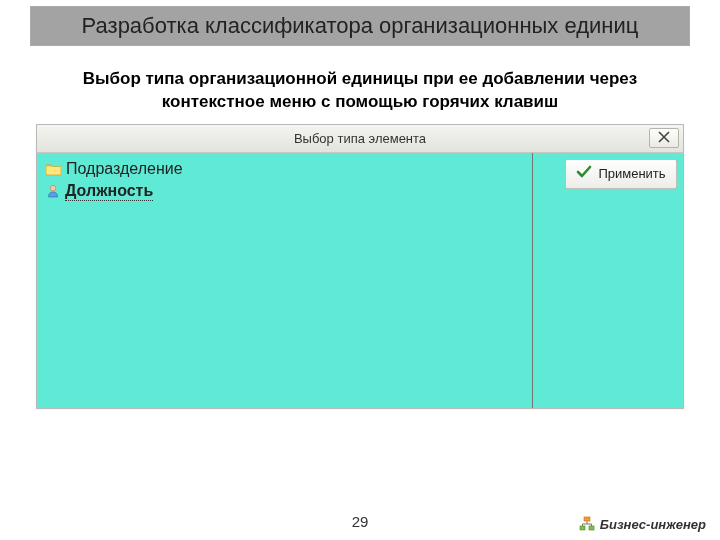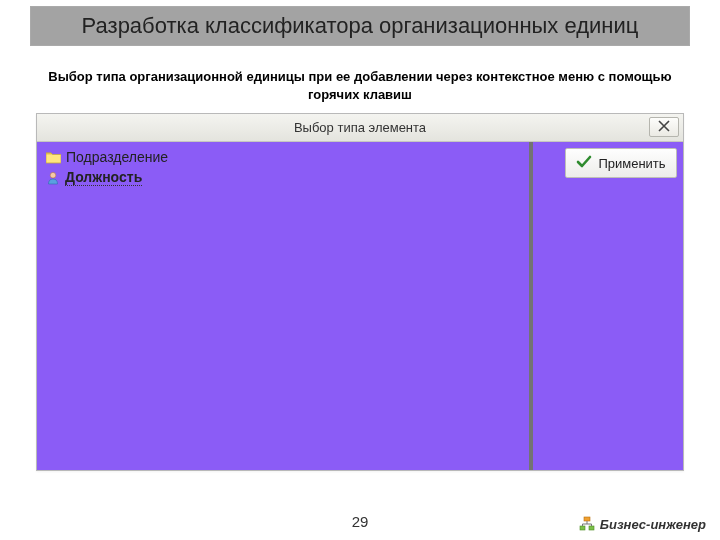--- a/index.html
+++ b/index.html
@@ -16,30 +16,30 @@
     padding: 6px 10px;
     background: #a3a3a3;
     border: 1px solid #aaa;
     font-size: 22px;
     color: #222;
     text-align: center;
   }
   .subtitle {
     margin: 22px 36px 10px 36px;
     text-align: center;
-    font-size: 13px;
+    font-size: 17px;
     font-weight: bold;
     color: #000;
     line-height: 1.35;
   }
   .dialog {
     margin: 6px 36px 0 36px;
     border: 1px solid #b9b9b9;
-    background: #8b5cf6;
-    height: 358px;
+    background: #5eead4;
+    height: 285px;
     display: flex;
     flex-direction: column;
     box-shadow: 0 1px 2px rgba(0,0,0,0.05);
   }
   .dialog-header {
     height: 28px;
     background: linear-gradient(#f4f4f0, #e4e4de);
     border-bottom: 1px solid #c7c7c0;
     display: flex;
     align-items: center;
@@ -65,23 +65,23 @@
     justify-content: center;
     cursor: pointer;
   }
   .close-btn svg { width: 12px; height: 12px; }
   .dialog-body {
     flex: 1;
     display: flex;
   }
   .left-panel {
     flex: 1;
-    border-right: 4px solid #737373;
+    border-right: 1px solid #737373;
     padding: 5px 6px;
-    font-size: 14px;
+    font-size: 16px;
     text-align: center;
   }
   .tree-item {
     display: flex;
     align-items: center;
     gap: 5px;
     padding: 2px 3px;
     color: #222;
   }
   .tree-item.selected .label {

